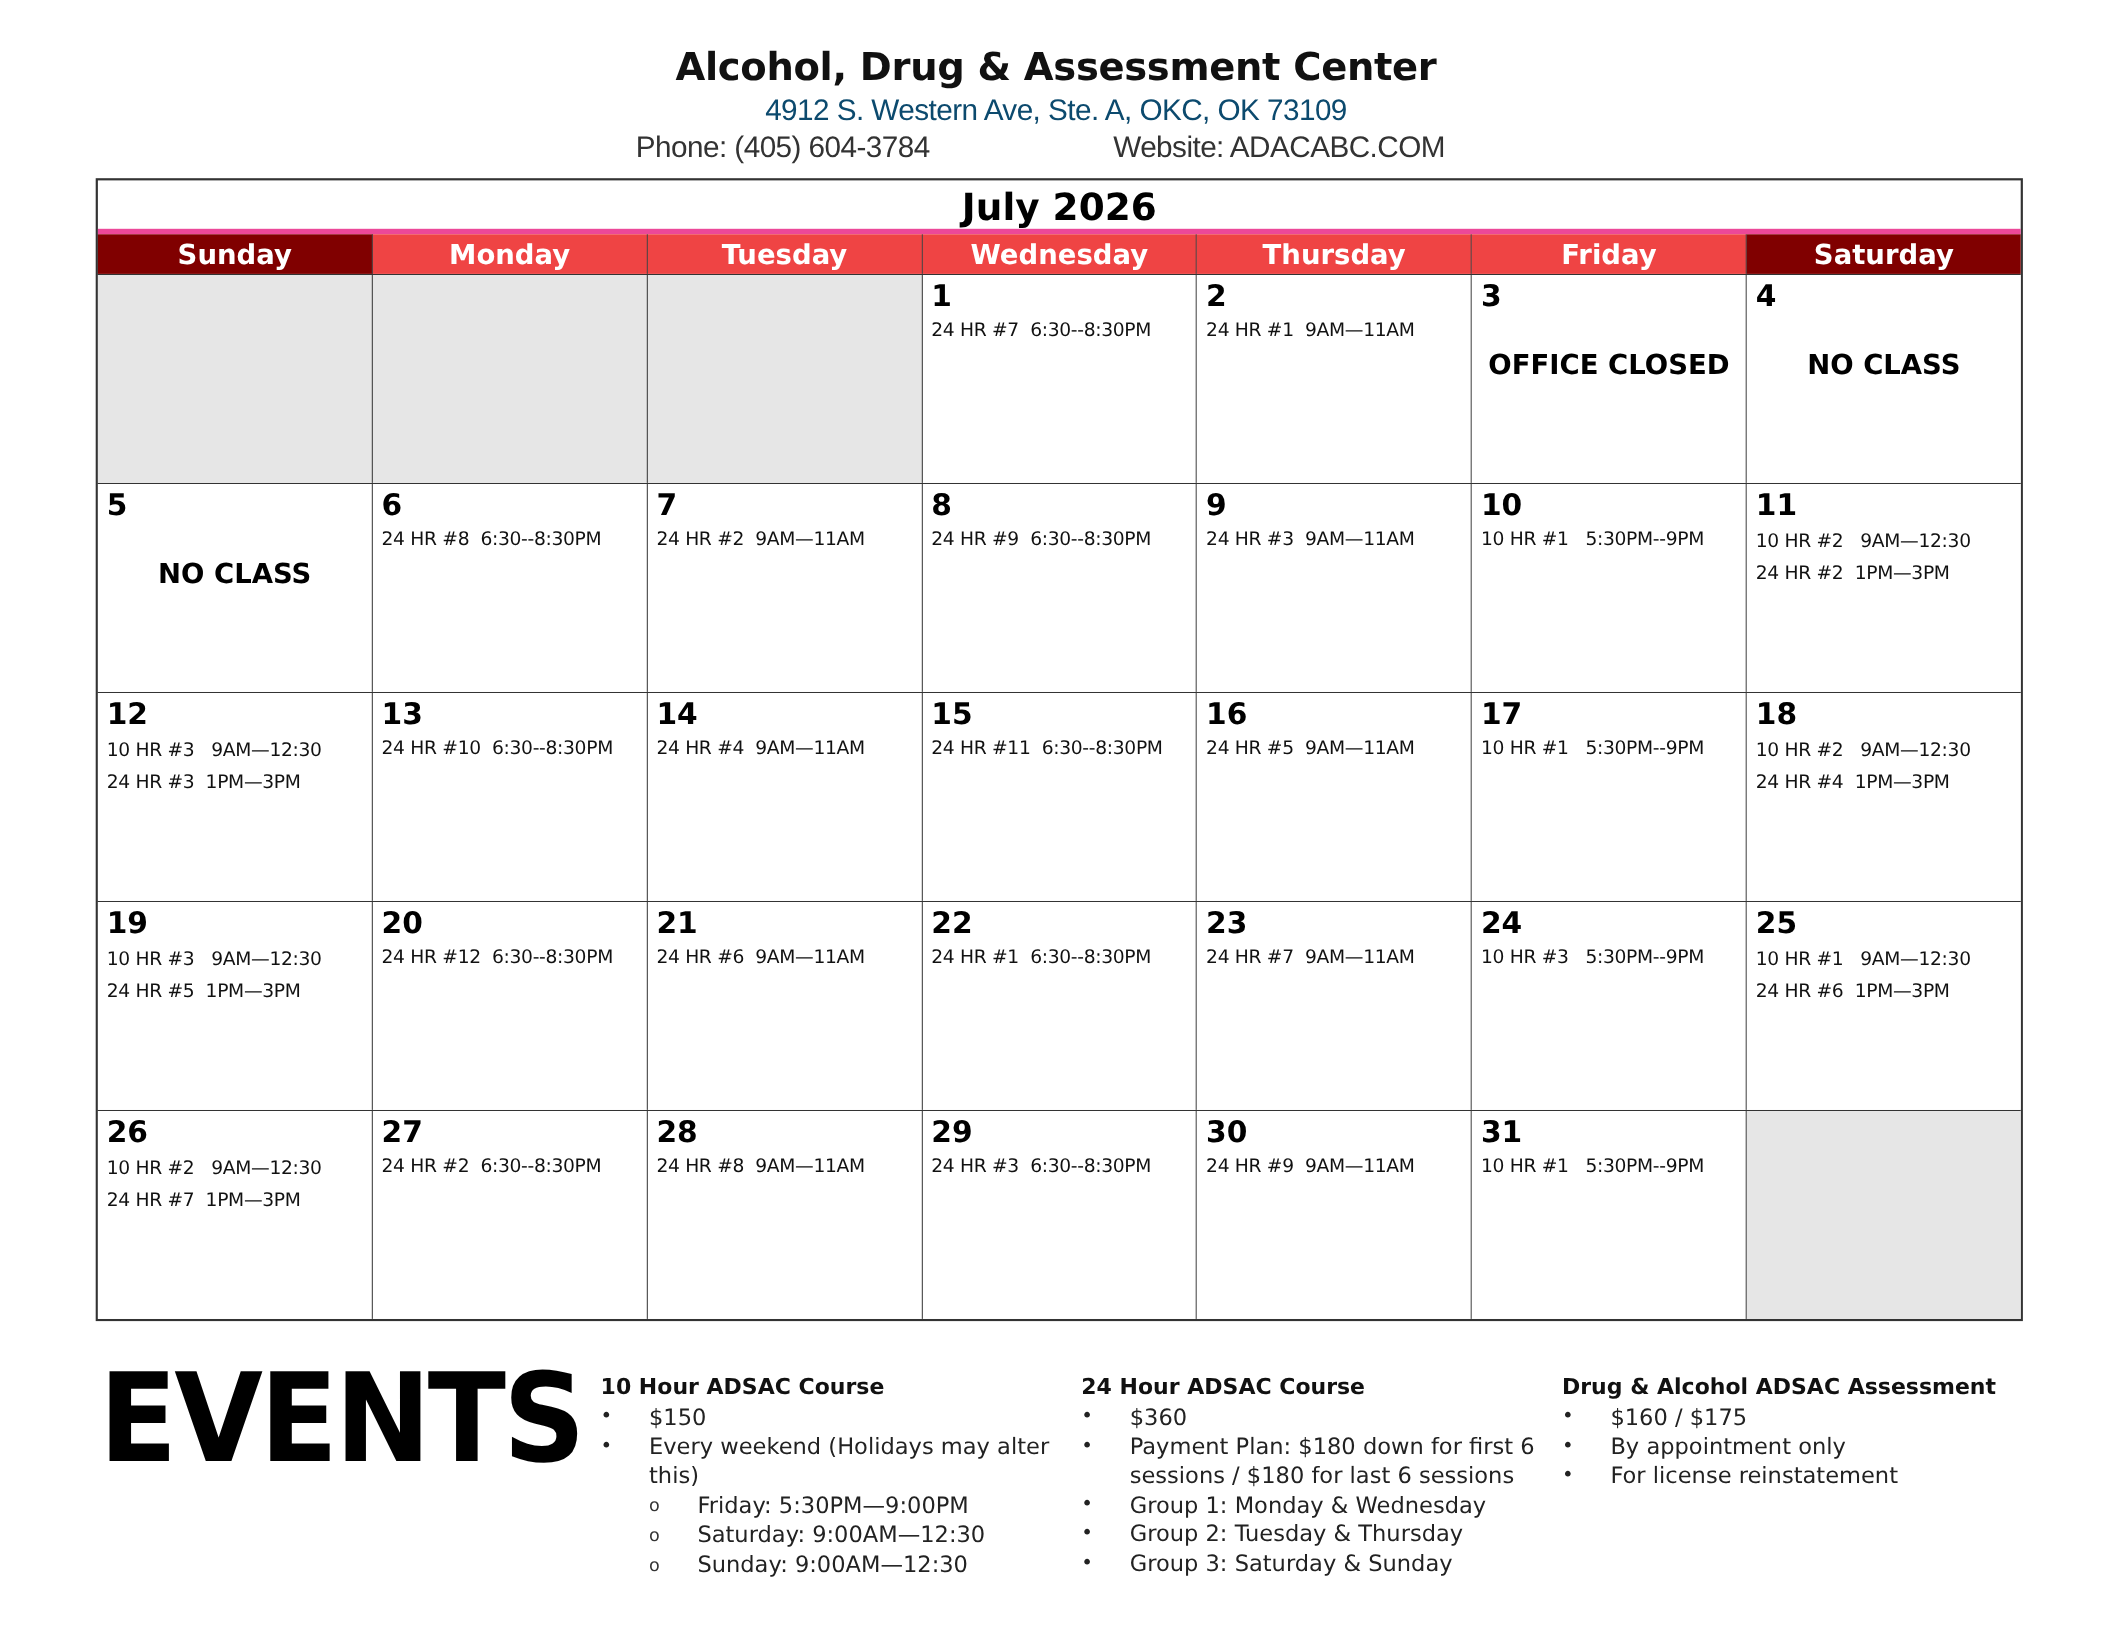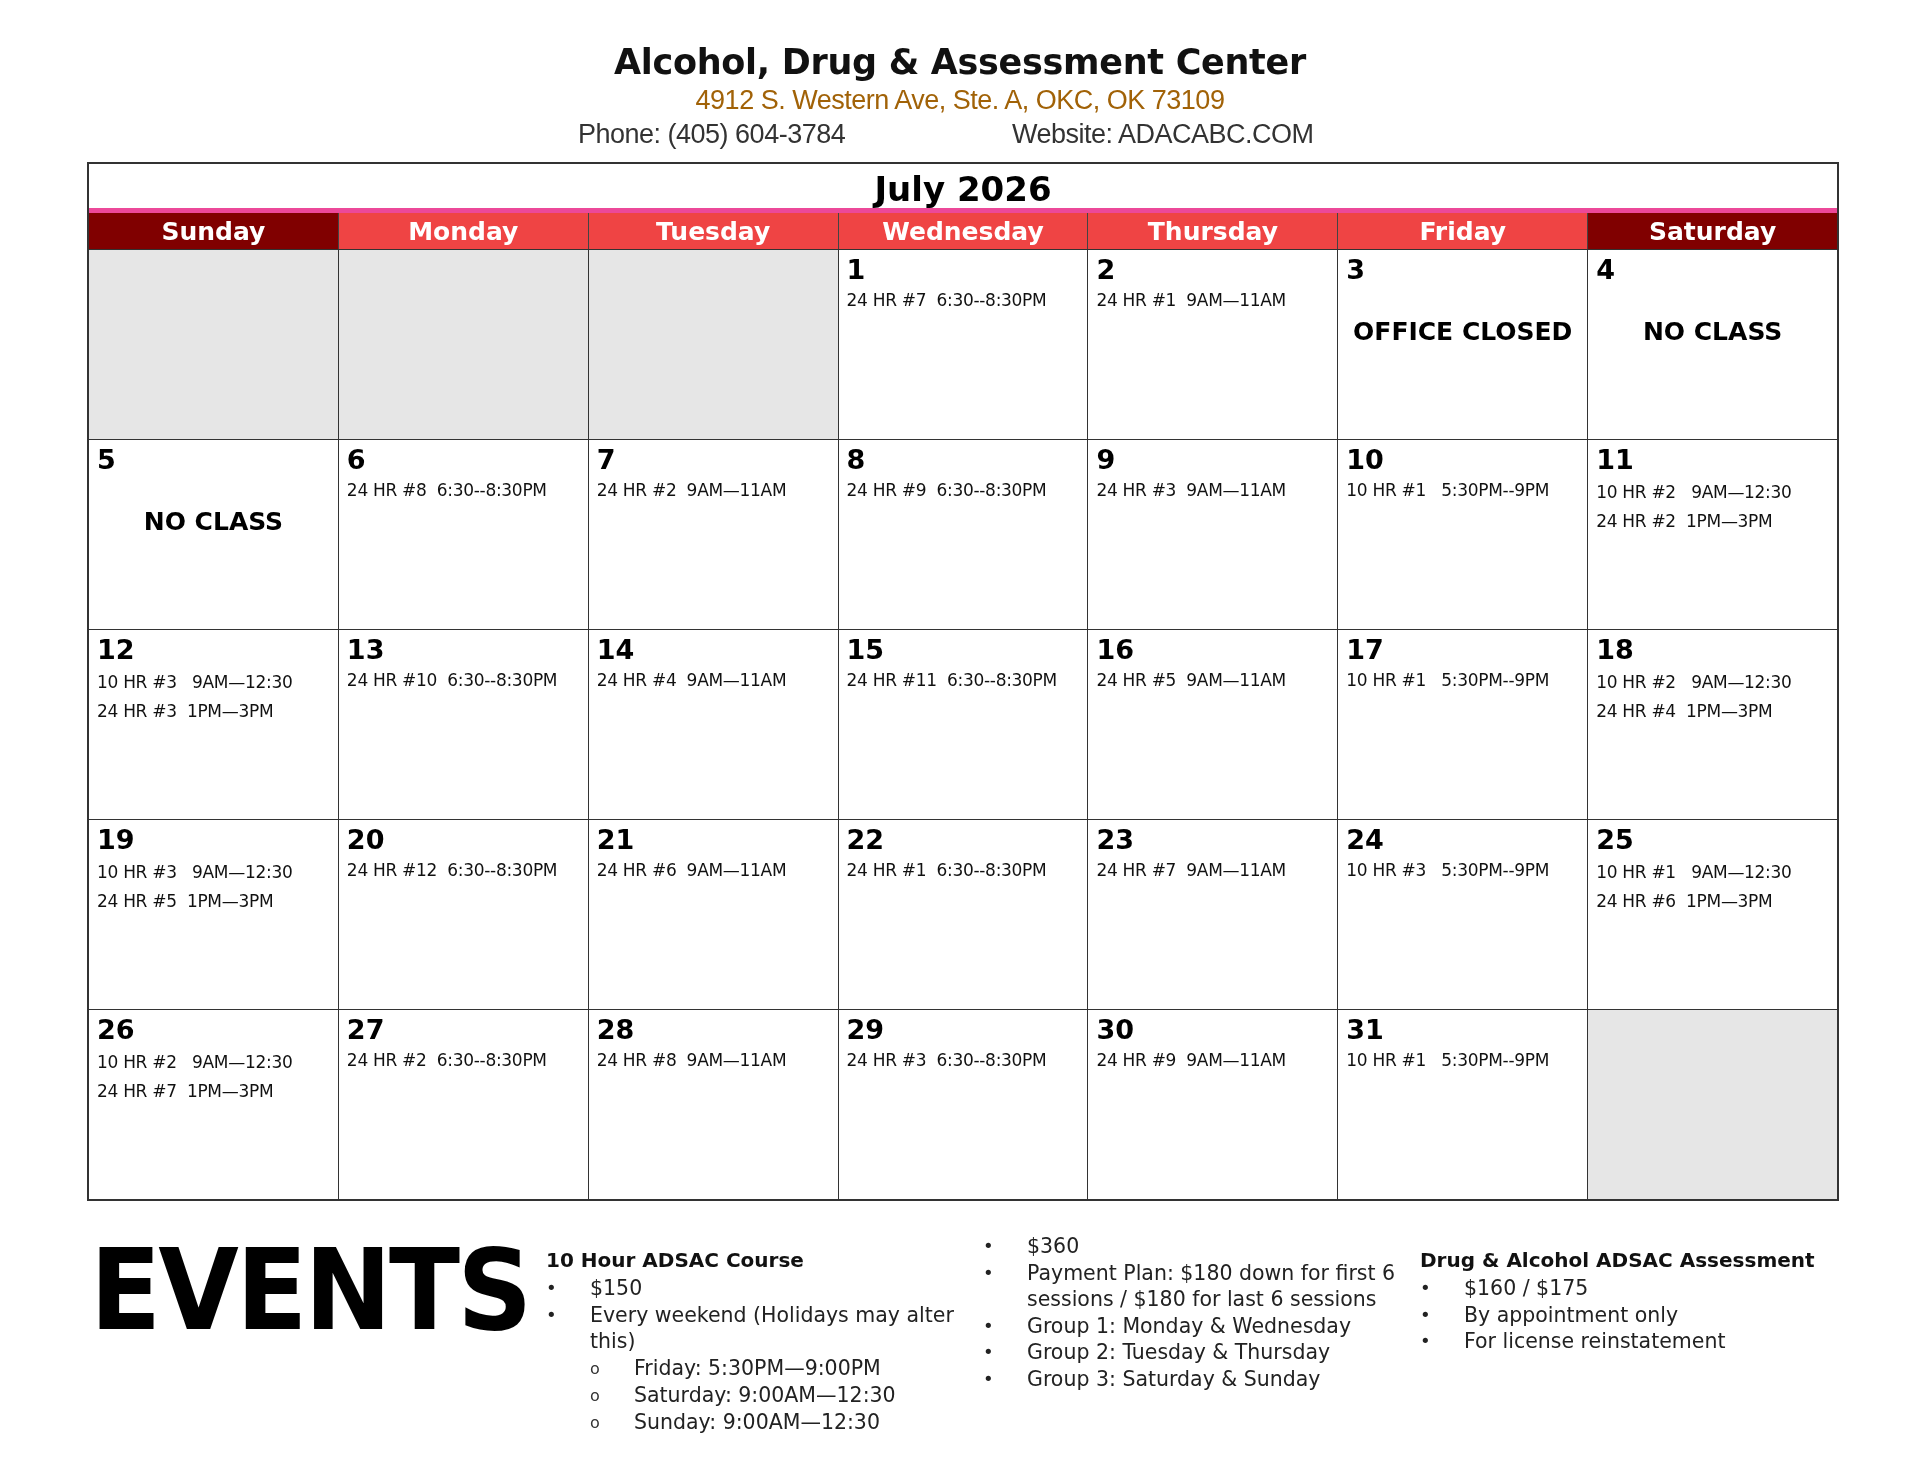--- a/index.html
+++ b/index.html
@@ -12,21 +12,21 @@
 
     
     .org-header { position: absolute; left: 0; top: 40px; width: 1920px; text-align: center; }
     .org-name {
       font-family: "DejaVu Sans", sans-serif; font-weight: bold;
       font-size: 35px; letter-spacing: -0.3px; color: #111;
       line-height: 44px;
     }
     .org-address {
       font-family: "Liberation Sans", sans-serif; font-size: 27px;
-      color: #a16207; line-height: 32px; letter-spacing: -0.5px;
+      color: #0c4a6e; line-height: 32px; letter-spacing: -0.5px;
     }
     .org-contact {
       position: absolute; top: 118px; font-family: "Liberation Sans", sans-serif;
       font-size: 27px; color: #333; letter-spacing: -0.5px; line-height: 32px;
     }
     .org-phone { left: 578px; }
     .org-website { left: 1012px; }
 
     
     .calendar {
@@ -345,20 +345,21 @@
         <li class="event-item"><span class="bullet">•</span><span>$150</span></li>
         <li class="event-item"><span class="bullet">•</span><span>Every weekend (Holidays may alter this)</span></li>
         <ul class="sub-list">
           <li class="sub-item"><span class="sub-bullet">o</span><span>Friday: 5:30PM—9:00PM</span></li>
           <li class="sub-item"><span class="sub-bullet">o</span><span>Saturday: 9:00AM—12:30</span></li>
           <li class="sub-item"><span class="sub-bullet">o</span><span>Sunday: 9:00AM—12:30</span></li>
         </ul>
       </ul>
   </div>
   <div class="event-col c2">
+    <div class="event-title">24 Hour ADSAC Course</div>
     <ul class="event-list">
         <li class="event-item"><span class="bullet">•</span><span>$360</span></li>
         <li class="event-item"><span class="bullet">•</span><span>Payment Plan: $180 down for first 6 sessions / $180 for last 6 sessions</span></li>
         <li class="event-item"><span class="bullet">•</span><span>Group 1: Monday &amp; Wednesday</span></li>
         <li class="event-item"><span class="bullet">•</span><span>Group 2: Tuesday &amp; Thursday</span></li>
         <li class="event-item"><span class="bullet">•</span><span>Group 3: Saturday &amp; Sunday</span></li>
       </ul>
   </div>
   <div class="event-col c3">
     <div class="event-title">Drug &amp; Alcohol ADSAC Assessment</div>

